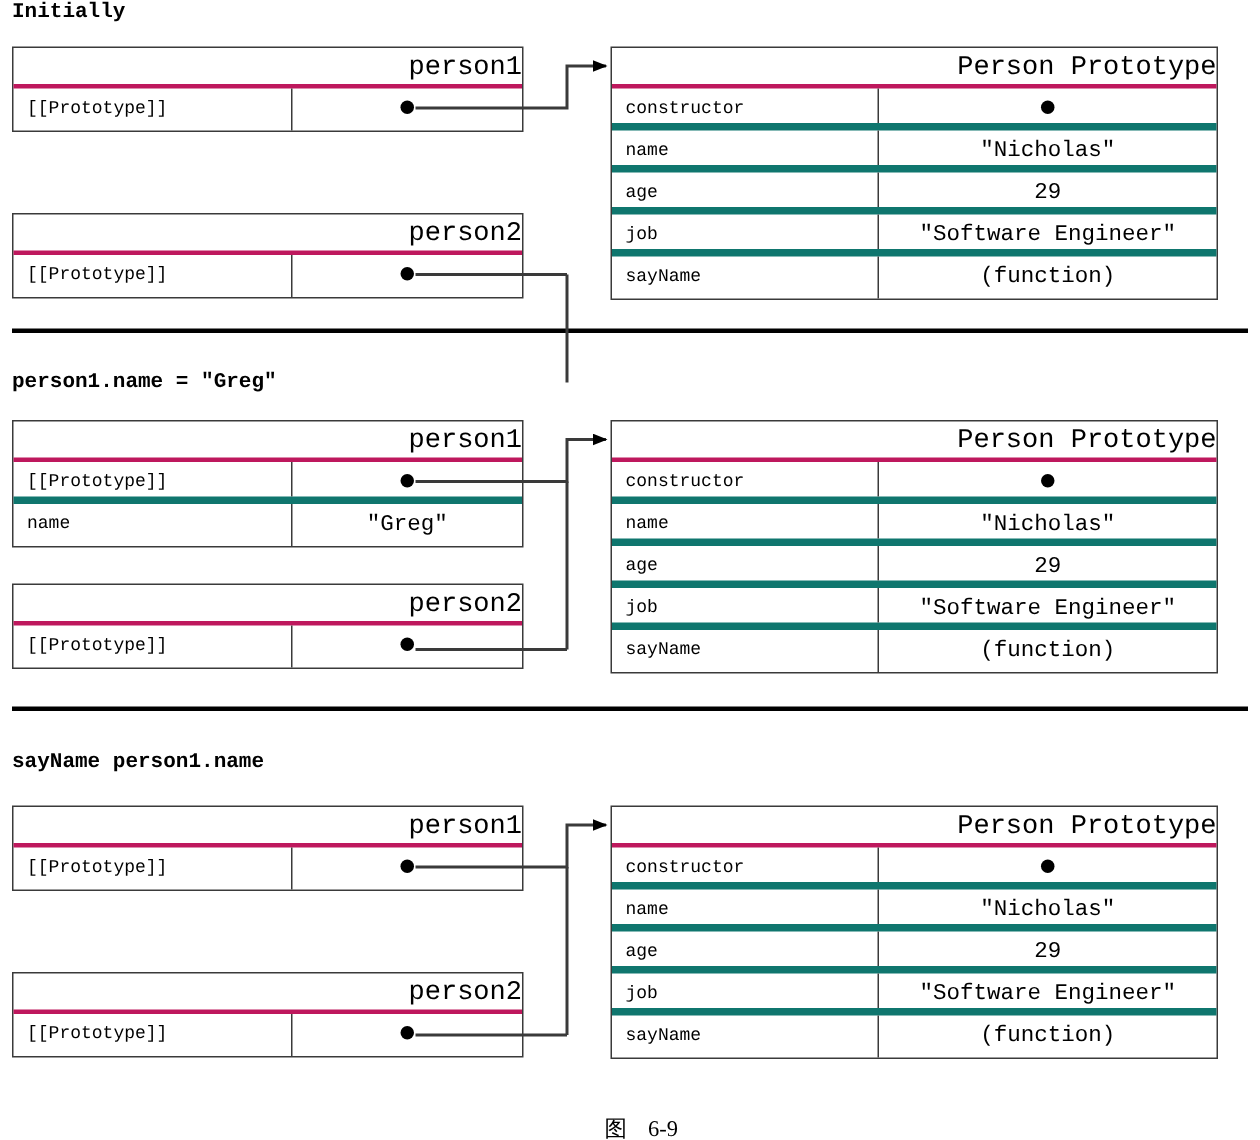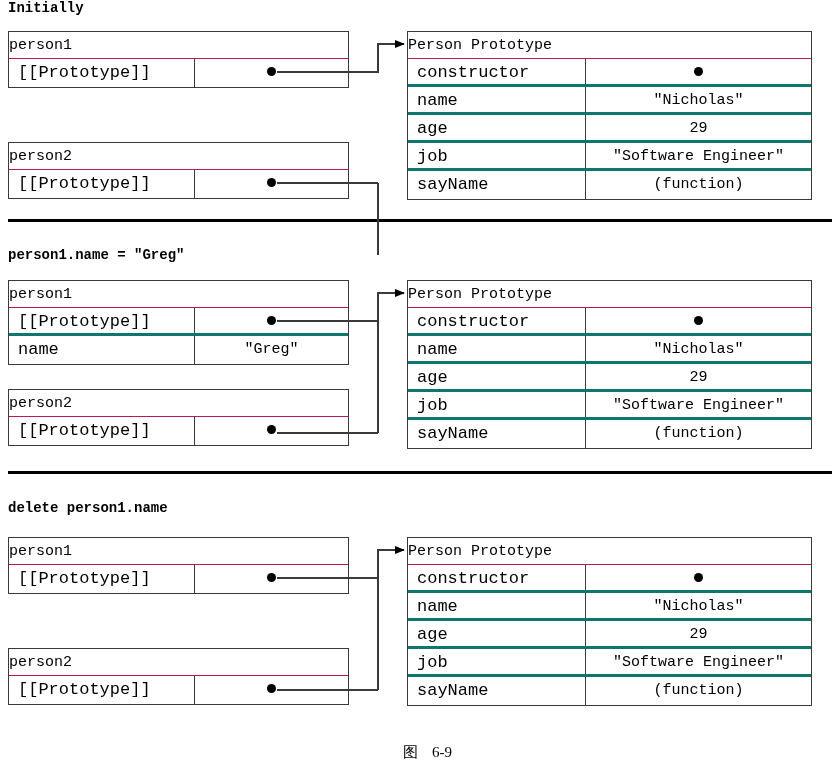--- a/index.html
+++ b/index.html
@@ -51,40 +51,40 @@
   
   .box {
     position: absolute;
     border: 1px solid #3a3a3a;
     box-sizing: border-box;
     background: #ffffff;
   }
   .box-title {
     height: 27px;
     line-height: 27px;
-    text-align: left;
-    font-size: 15px;
-    border-bottom: 1px solid #be185d;
+    text-align: right;
+    font-size: 18px;
+    border-bottom: 3px solid #be185d;
     box-sizing: border-box;
     white-space: pre;
     overflow: hidden;
   }
   .box-row {
     height: 28px;
     display: flex;
     box-sizing: border-box;
-    border-bottom: 3px solid #0f766e;
+    border-bottom: 5px solid #0f766e;
   }
   .box-row:last-child {
     border-bottom: none;
   }
   .cell-key {
     box-sizing: border-box;
     border-right: 1px solid #3a3a3a;
-    font-size: 17px;
+    font-size: 12px;
     line-height: 27px;
     padding-left: 9px;
     white-space: pre;
     overflow: hidden;
   }
   .cell-val {
     box-sizing: border-box;
     flex: 1 1 auto;
     font-size: 15px;
     line-height: 27px;
@@ -250,21 +250,21 @@
         </marker>
       </defs>
       <path d="M277,74 L378,74 L378,46 L404,46" fill="none" stroke="#3a3a3a" stroke-width="2" marker-end="url(#ah2)"></path>
       <path d="M277,186 L378,186" fill="none" stroke="#3a3a3a" stroke-width="2"></path>
     </svg>
   </div>
 
   <div class="divider" style="top:471px;"></div>
 
   <div class="section" style="top:500px;height:212px;">
-    <div class="section-heading">delete person1.name</div>
+    <div class="section-heading">sayName person1.name</div>
 
     <div class="box obj-box" style="left:8px; top:37px; width:341px;">
       <div class="box-title">person1</div>
       <div class="box-row">
         <div class="cell-key">[[Prototype]]</div>
         <div class="cell-val"><span class="dot"></span></div>
       </div>
     </div>
 
     <div class="box obj-box" style="left:8px; top:148px; width:341px;">

